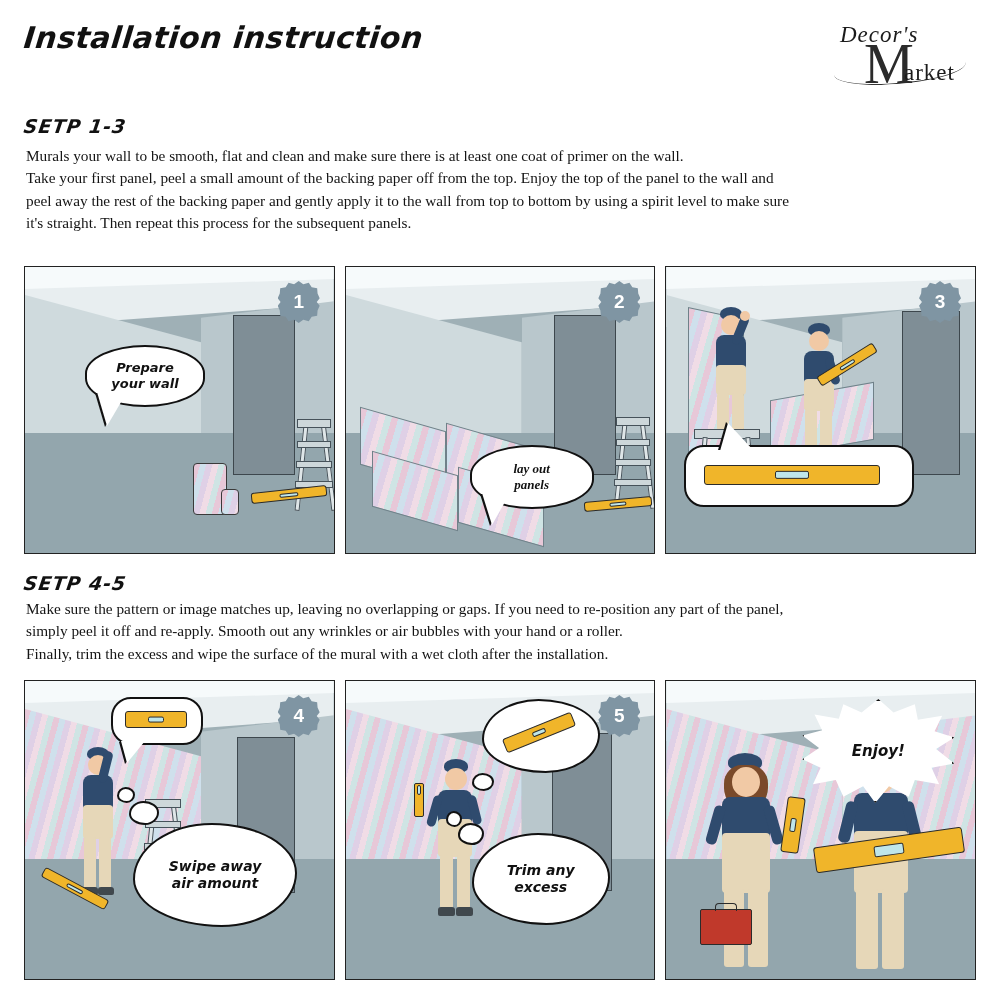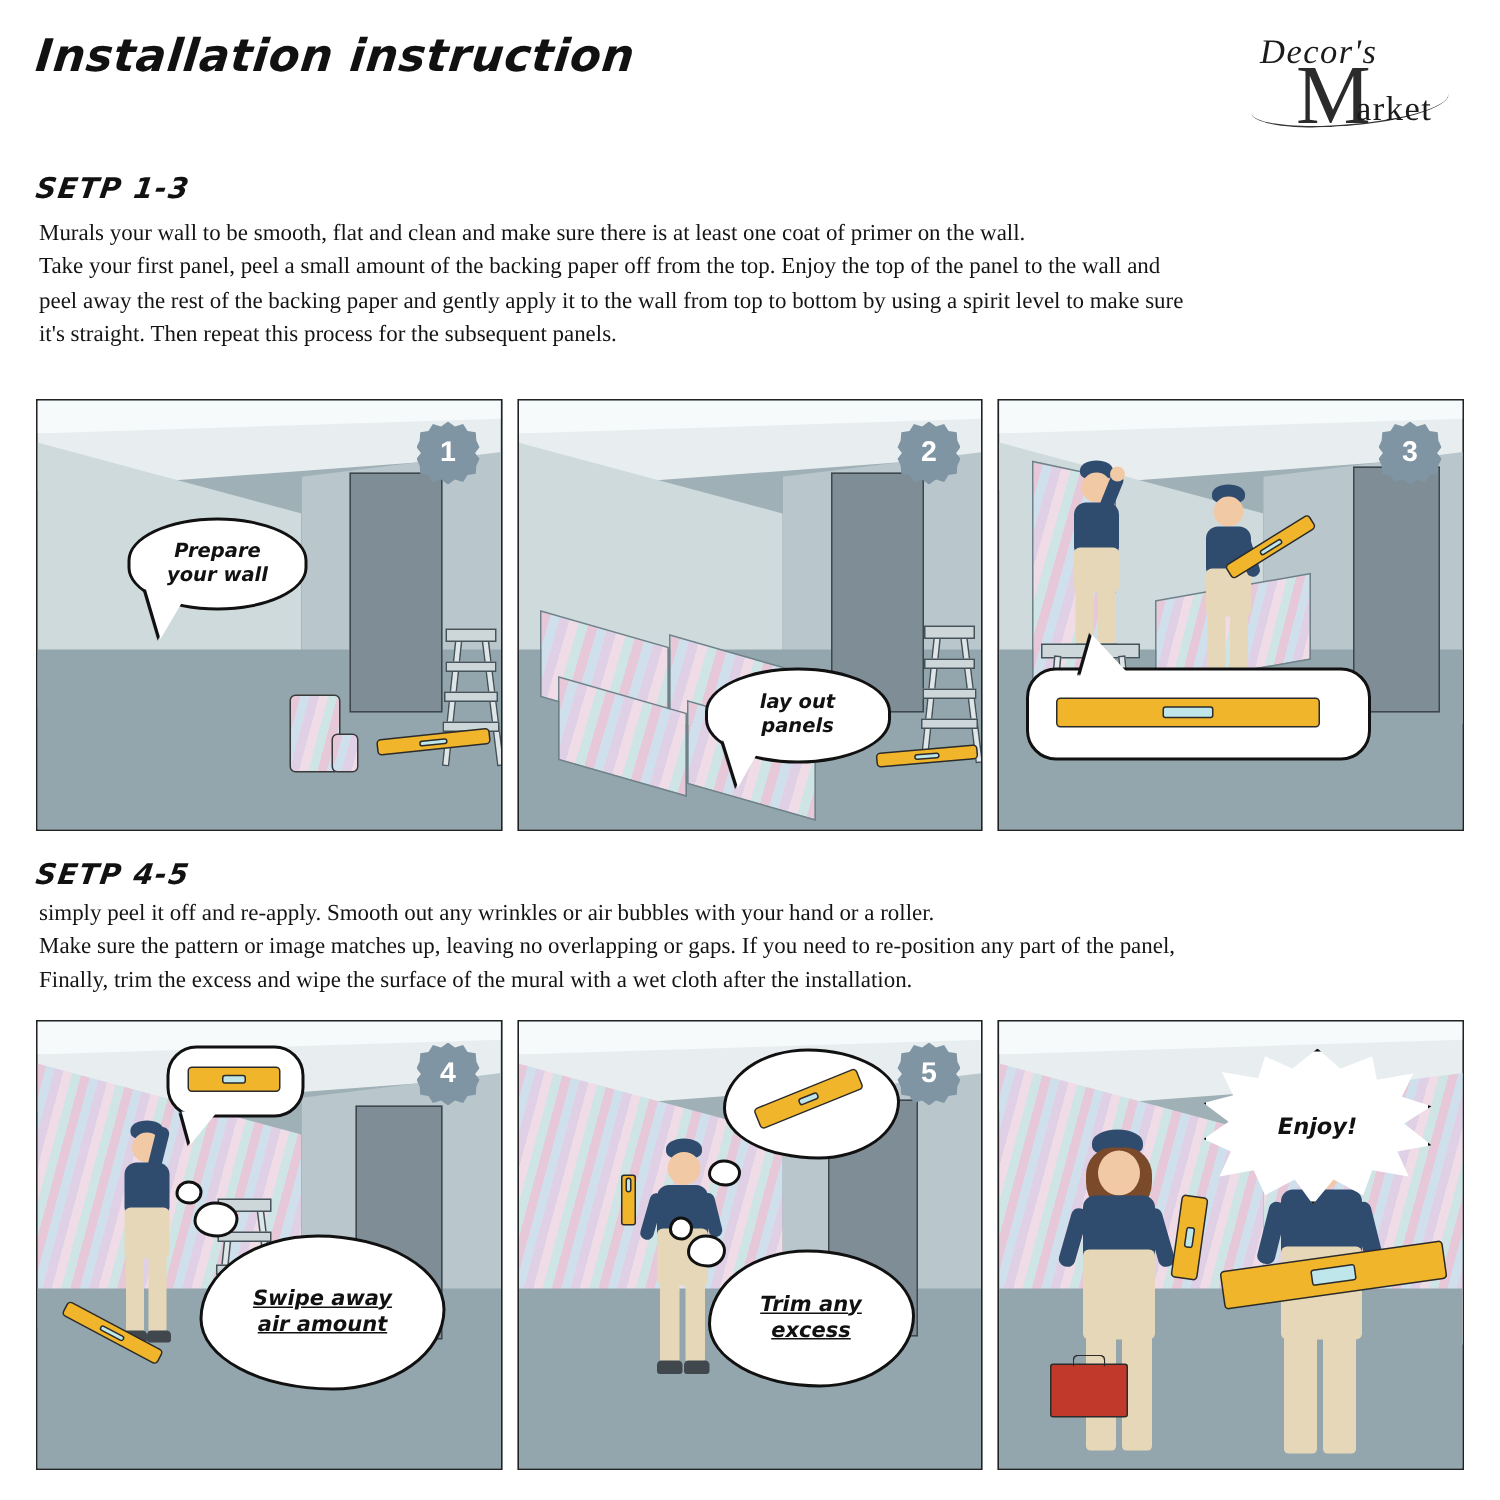--- a/index.html
+++ b/index.html
@@ -130,21 +130,21 @@
   
   .bubble {
     position: absolute; background: #fff; border: 2.2px solid #111;
     font-family: "DejaVu Sans", sans-serif; font-style: italic; font-weight: bold;
     font-size: 13px; color: #111; text-align: center;
     display: flex; align-items: center; justify-content: center;
     line-height: 1.25; padding: 6px;
   }
   .bubble.oval { border-radius: 50% / 46%; }
   .bubble.round { border-radius: 20px; }
-  .bubble.cloud { border-radius: 48% 52% 46% 54% / 54% 48% 52% 46%; text-decoration: underline; }
+  .bubble.cloud { border-radius: 48% 52% 46% 54% / 54% 48% 52% 46%; }
   .tail {
     position: absolute; width: 0; height: 0;
   }
 
   .burst {
     position: absolute; background: #fff; border: 2.5px solid #111;
     font-family: "DejaVu Sans", sans-serif; font-weight: bold; font-style: italic;
     font-size: 15px; color: #111;
     display: flex; align-items: center; justify-content: center;
     clip-path: polygon(50% 0%,60% 13%,74% 5%,76% 20%,92% 16%,87% 31%,100% 37%,88% 48%,100% 62%,85% 66%,90% 82%,74% 78%,70% 94%,57% 84%,48% 100%,40% 84%,27% 94%,22% 78%,7% 82%,12% 66%,0% 58%,11% 47%,0% 35%,13% 30%,8% 15%,24% 19%,27% 5%,39% 13%);
@@ -269,21 +269,21 @@
         <div class="step" style="left:4px; top:12px; width:34px; height:9px;"></div>
         <div class="step" style="left:4px; top:34px; width:34px; height:7px;"></div>
         <div class="step" style="left:3px; top:54px; width:36px; height:7px;"></div>
         <div class="step" style="left:2px; top:74px; width:38px; height:7px;"></div>
       </div>
 
       <div class="level" style="left:238px; top:232px; width:68px; height:10px; transform:rotate(-5deg);">
         <div class="vial"></div>
       </div>
 
-      <div class="bubble oval" style="left:124px; top:178px; width:124px; height:64px;">
+      <div class="bubble oval" style="left:124px; top:178px; width:124px; height:64px;font-family:Liberation Serif, serif;">
         <span>
           <span>lay out</span><br>
           <span>panels</span>
         </span>
       </div>
       <div class="tail" style="left:136px; top:226px; border-left:10px solid transparent; border-right:18px solid transparent; border-top:32px solid #fff; filter:drop-shadow(-2px 1px 0 #111);"></div>
     </div>
 
     <div class="panel">
       <div class="ceiling"></div>
@@ -335,22 +335,22 @@
       <div class="bubble round" style="left:18px; top:178px; width:230px; height:62px;"></div>
       <div class="level" style="left:38px; top:198px; width:176px; height:20px;">
         <div class="vial" style="width:34px;"></div>
       </div>
       <div class="tail" style="left:54px; top:156px; border-left:8px solid transparent; border-right:26px solid transparent; border-bottom:28px solid #fff; filter:drop-shadow(-2px -1px 0 #111);"></div>
     </div>
   </div>
 
   <div class="sec-head h2">SETP 4-5</div>
   <div class="body-text b2">
+    <p> Make sure the pattern or image matches up, leaving no overlapping or gaps. If you need to re-position any part of the panel,</p>
     <p>simply peel it off and re-apply. Smooth out any wrinkles or air bubbles with your hand or a roller.</p>
-    <p> Make sure the pattern or image matches up, leaving no overlapping or gaps. If you need to re-position any part of the panel,</p>
     <p> Finally, trim the excess and wipe the surface of the mural with a wet cloth after the installation.</p>
   </div>
 
   <div class="strip s2">
 
     <div class="panel">
       <div class="ceiling"></div>
       <div class="ceiling-strip"></div>
       <div class="wall-left paper"></div>
       <div class="wall-right"></div>

